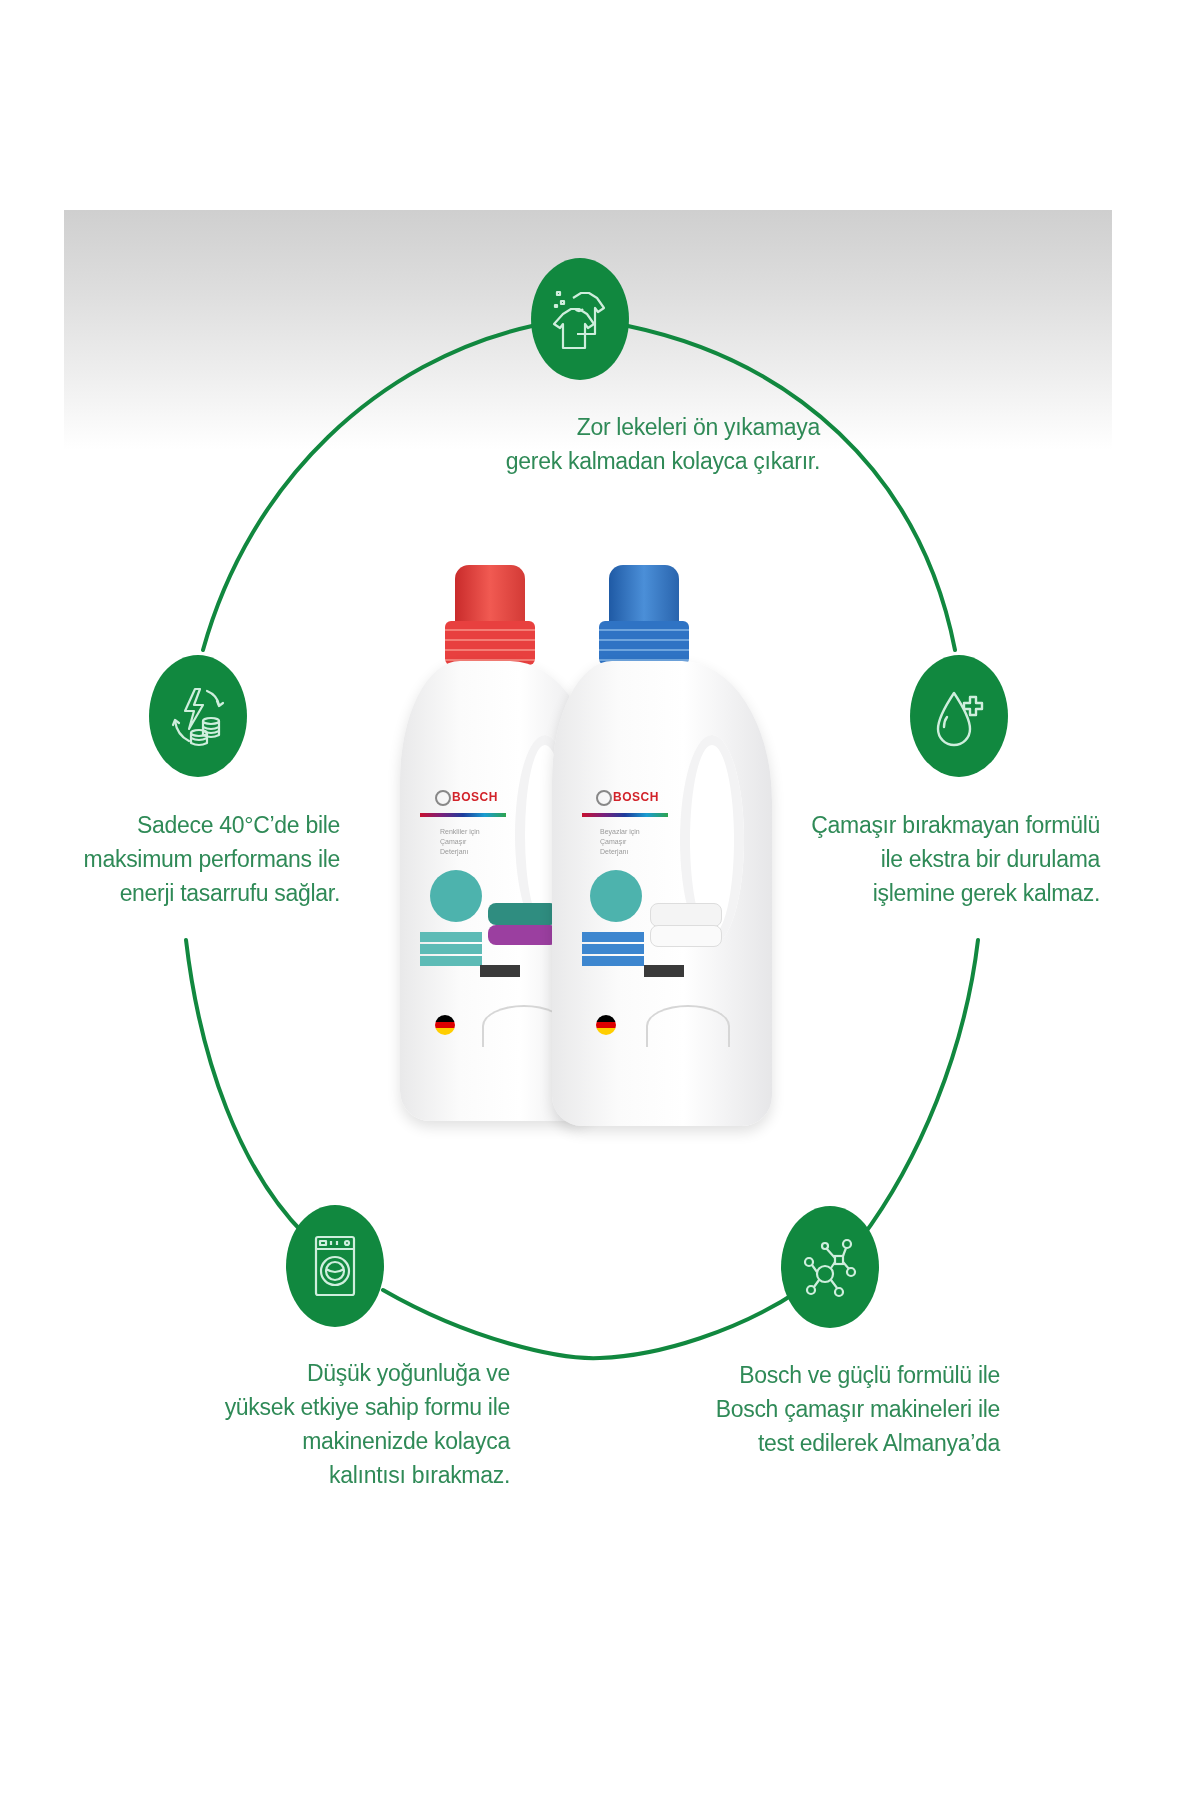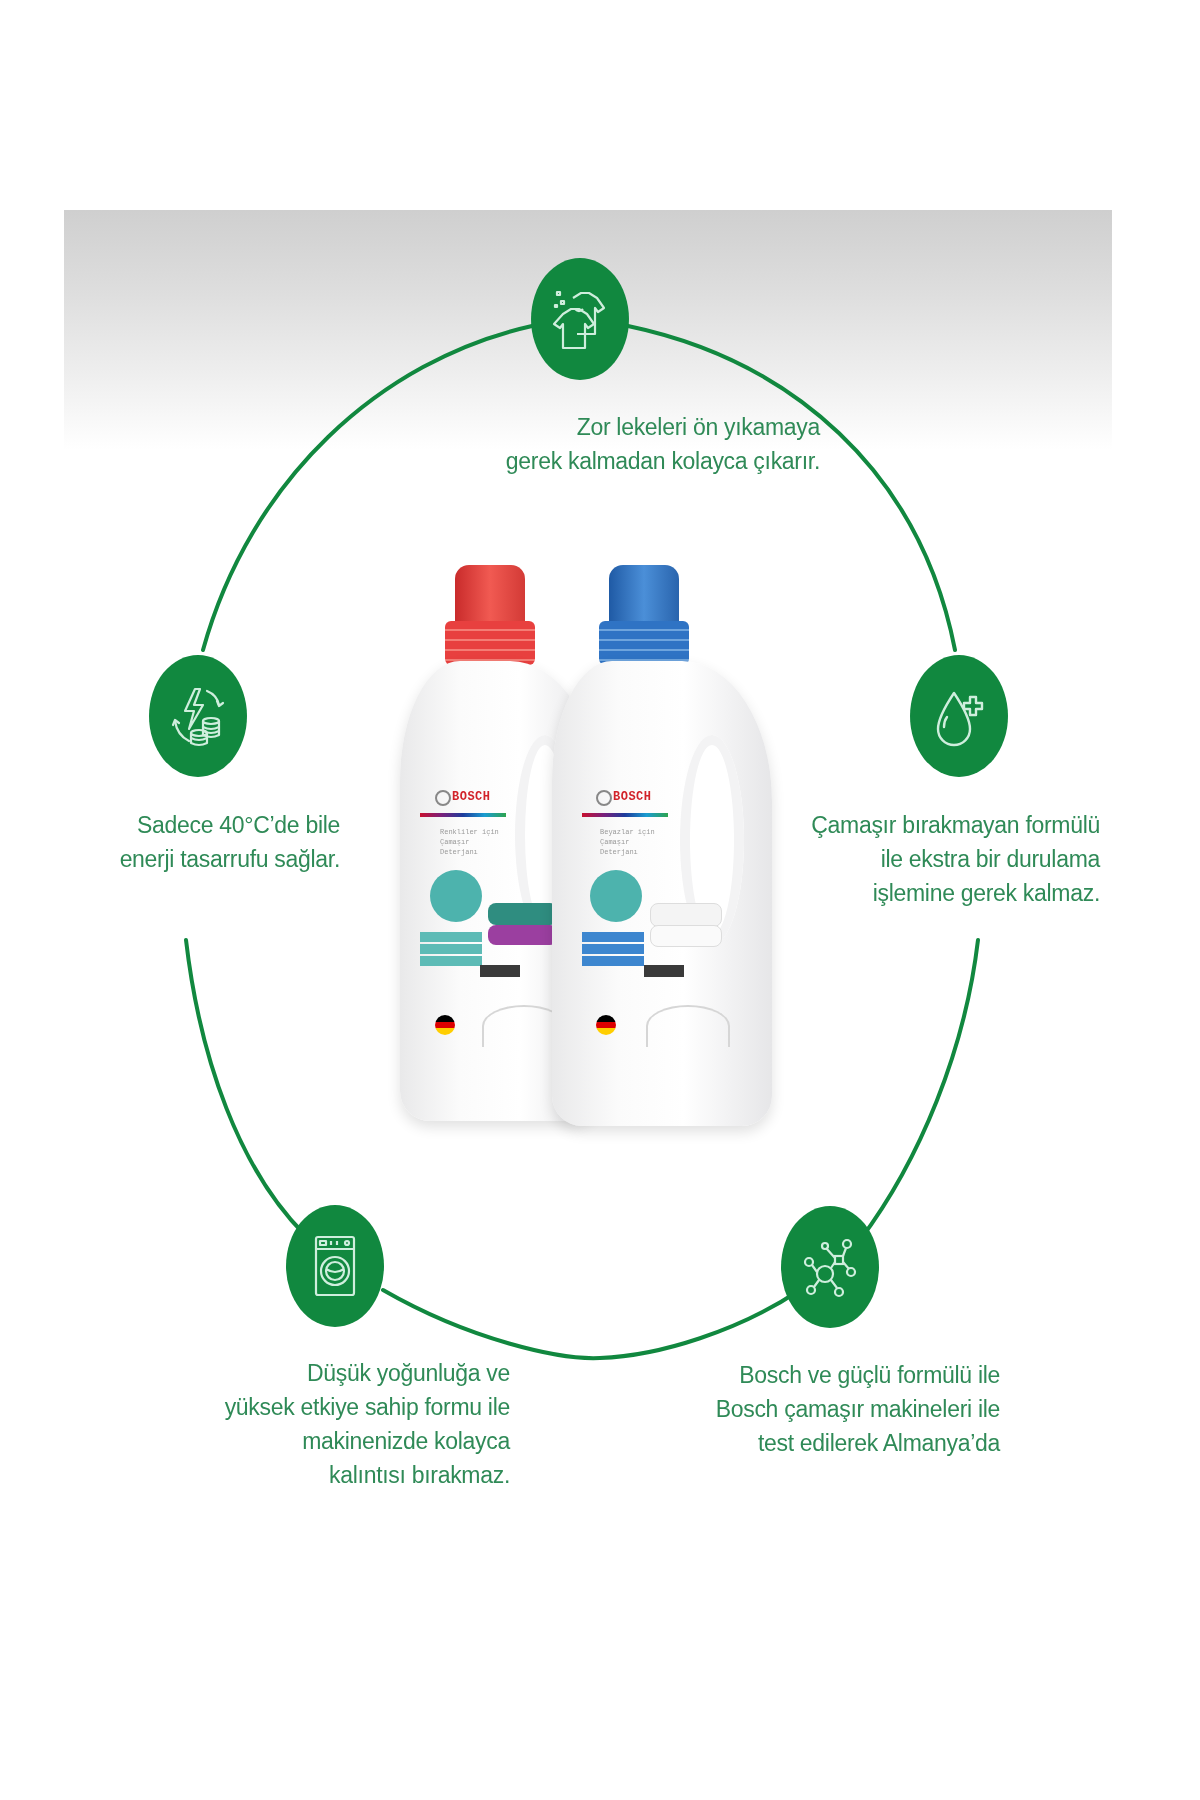--- a/index.html
+++ b/index.html
@@ -18,21 +18,21 @@
       background: #11883f; display: flex; align-items: center; justify-content: center;
     }
     .node svg { width: 62px; height: 70px; }
     .caption {
       position: absolute; color: #2f8a57; font-size: 23px; line-height: 34px;
       text-align: center; letter-spacing: -0.3px; white-space: nowrap;
     }
     .caption span { display: block; text-align: right; }
 
     
-    .bottle { position: absolute; font-family: Liberation Mono, monospace; }
+    .bottle { position: absolute; }
     .cap-top {
       position: absolute; top: 0; left: 50%; transform: translateX(-50%);
       width: 70px; height: 60px; border-radius: 14px 14px 4px 4px;
     }
     .cap-ring {
       position: absolute; top: 56px; left: 50%; transform: translateX(-50%);
       width: 90px; height: 44px; border-radius: 6px;
     }
     .body-shape {
       position: absolute; background: linear-gradient(90deg, #e9e9ea 0%, #fbfbfb 30%, #ffffff 60%, #e6e6e8 100%);
@@ -150,20 +150,21 @@
   </svg>
 </div>
 
 <div class="caption" style="left:380px; top:410px; width:440px;">
   <span>Zor lekeleri ön yıkamaya</span>
   <span>gerek kalmadan kolayca çıkarır.</span>
 </div>
 
 <div class="caption" style="left:60px; top:808px; width:280px;">
   <span>Sadece 40°C’de bile</span>
+  <span>maksimum performans ile</span>
   <span>enerji tasarrufu sağlar.</span>
 </div>
 
 <div class="caption" style="left:800px; top:808px; width:300px;">
   <span>Çamaşır bırakmayan formülü</span>
   <span>ile ekstra bir durulama</span>
   <span>işlemine gerek kalmaz.</span>
 </div>
 
 <div class="caption" style="left:170px; top:1356px; width:340px;">

